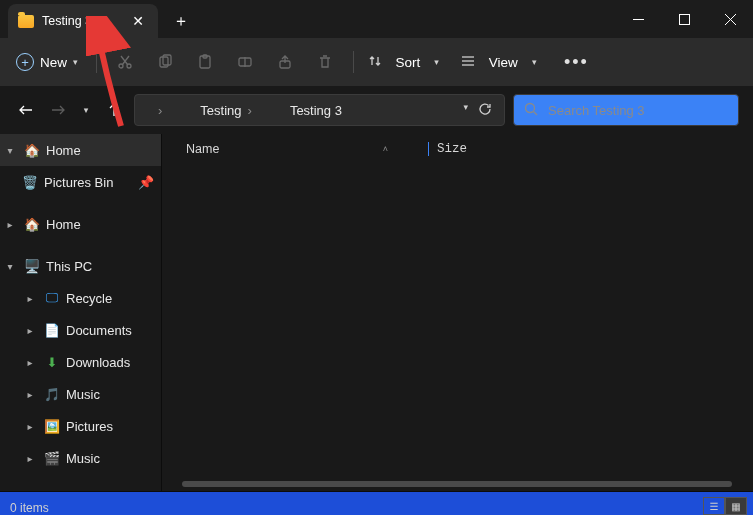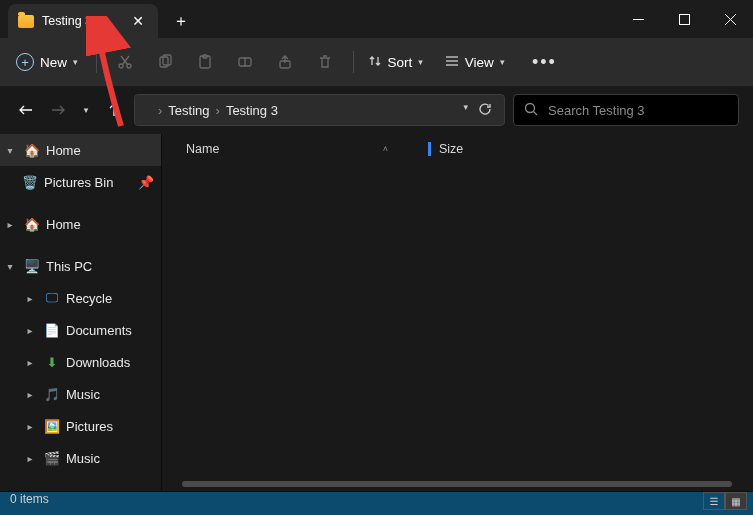--- a/index.html
+++ b/index.html
@@ -101,21 +101,21 @@
     background: #4a4a4a;
     margin: 0 6px;
   }
   .tbar-ico {
     width: 36px; height: 36px;
     display: flex; align-items:center; justify-content:center;
     color: #6a6a6a;
     border-radius: 4px;
   }
   .tbar-txt {
-    display: flex; align-items: center; gap: 6px;
+    display: flex; align-items: center; gap: 14px;
     padding: 5px 4px;
     color: #fff;
     font-size: 13.5px;
   }
   .tbar-txt .ico { color: #cfcfcf; }
   .tbar-more {
     width: 36px; height: 36px;
     display: flex; align-items:center; justify-content:center;
     color: #e0e0e0;
     font-size: 18px;
@@ -142,33 +142,33 @@
     height: 32px;
     border: 1px solid #3b3b3b;
     background: #2c2c2c;
     border-radius: 4px;
     display: flex;
     align-items: center;
     padding: 0 6px;
     gap: 2px;
     font-size: 13px;
   }
-  .addressbar .crumb { padding: 0 4px; display:flex; gap:4px; }
+  .addressbar .crumb { padding: 0 4px; display:flex; gap:4px;margin-left:32px; }
   .addressbar .sep { color: #8a8a8a; }
   .addressbar .tail {
     margin-left: auto;
     display: flex; gap: 10px;
     color: #cfcfcf;
     padding-right: 6px;
   }
   .searchbar {
     width: 226px;
     height: 32px;
     border: 1px solid #3b3b3b;
-    background: #000000;
+    background: #3b82f6;
     border-radius: 4px;
     display: flex; align-items: center;
     gap: 10px;
     padding: 0 10px;
     color: #8a8a8a;
   }
   .searchbar input {
     background: transparent;
     border: none;
     outline: none;
@@ -227,21 +227,21 @@
     align-items: center;
     height: 30px;
     font-size: 12.5px;
     color: #d8d8d8;
     padding-left: 24px;
   }
   .col { display:flex; align-items:center; gap:24px; }
   .col.name { width: 242px; }
   .col.date { width: 142px; border-left:1px solid #333; padding-left:8px; }
   .col.type { width: 118px; border-left:1px solid #333; padding-left:8px; }
-  .col.size { border-left:3px solid #3b82f6; padding-left:8px; }
+  .col.size { border-left:1px solid #3b82f6; padding-left:8px;font-family:Liberation Mono, monospace; }
   .sort-ind { color:#888; font-size:9px; margin-left:auto; padding-right:40px; }
   .empty-msg {
     text-align: center;
     color: #e0e0e0;
     font-size: 13px;
     margin-top: 16px;
   }
   .content-hscroll {
     height: 14px;
     position: absolute;
@@ -254,22 +254,22 @@
     background: #4a4a4a;
     border-radius: 3px;
     margin-left: 20px;
     width: 550px;
   }
 
   
   .status {
     height: 24px;
     display: flex;
-    align-items: flex-start;
-    background: #0c4a6e;
+    align-items: flex-end;
+    background: #1d4ed8;
     padding: 0 6px 0 10px;
     font-size: 12px;
     color: #d0d0d0;
     border-top: 1px solid #0c0c0c;
   }
   .view-toggles {
     margin-left: auto;
     display: flex;
     gap: 0;
   }

